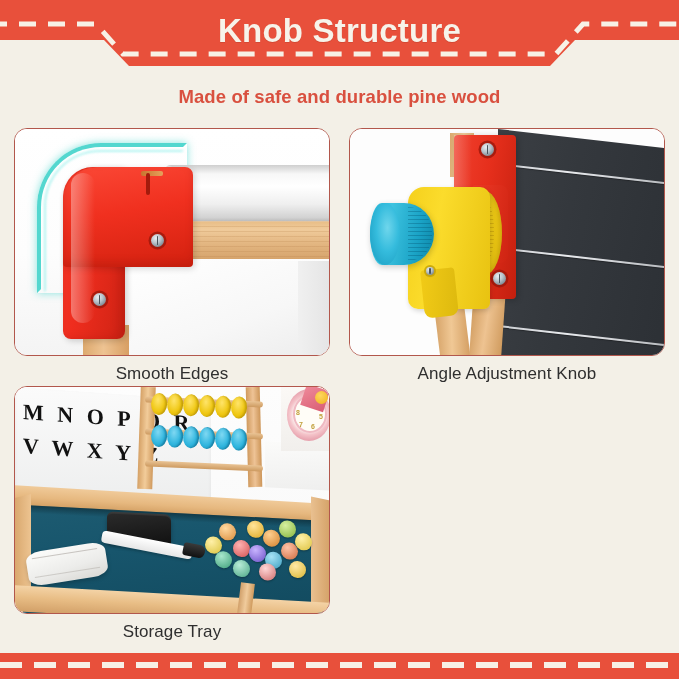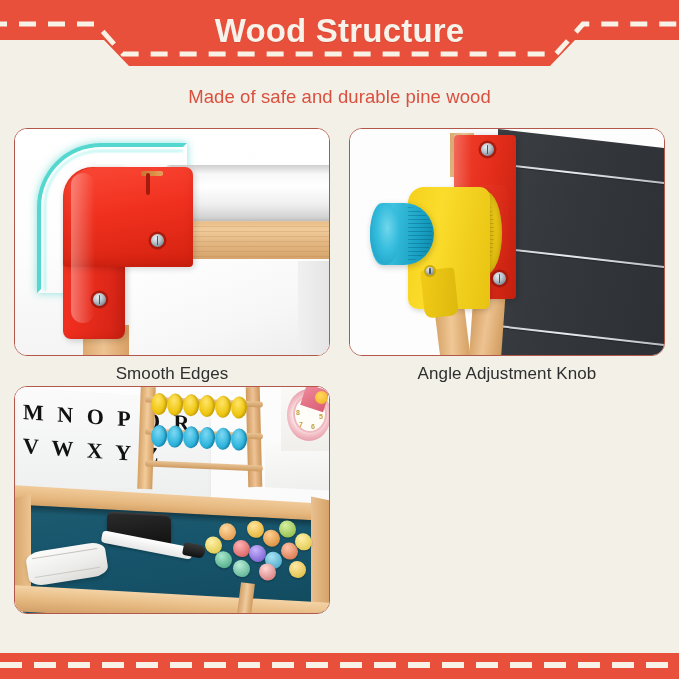--- a/index.html
+++ b/index.html
@@ -19,21 +19,21 @@
     position:absolute; left:0; top:12px; width:679px;
     text-align:center;
     font-size:33px; font-weight:bold; letter-spacing:.2px;
     color:#f7f3ea;
     text-shadow:0 1px 0 rgba(150,50,30,.25);
   }
 
   .subtitle{
     position:absolute; left:0; top:86px; width:679px;
     text-align:center;
-    font-size:18.5px; font-weight:normal; letter-spacing:.1px;
+    font-size:18.5px; font-weight:bold; letter-spacing:.1px;
     color:#d9503f;
   }
 
   
   .grid{
     position:absolute; left:14px; top:128px;
     width:651px; height:510px;
   }
   .cell{ position:absolute; width:316px; }
   .cell.c1{ left:0;   top:0; }
@@ -494,21 +494,21 @@
 <body>
 
 <div class="banner-wrap">
   <svg class="banner-svg" width="679" height="80" viewBox="0 0 679 80">
     <path d="M0 0 H679 V40 H575 L550 66 H129 L104 40 H0 Z" fill="#e8503b"></path>
     <path d="M0 72 H679" stroke="none" fill="none"></path>
 
     <path d="M-10 24 H96 L123 54 H556 L583 24 H689" fill="none" stroke="#f7f1e6" stroke-width="5" stroke-dasharray="17 12" stroke-linecap="butt"></path>
   </svg>
 </div>
-<div class="banner-title">Wood Structure</div>
+<div class="banner-title">Knob Structure</div>
 <div class="subtitle">Made of safe and durable pine wood</div>
 
 <div class="grid">
 
   <div class="cell c1">
     <div class="photo">
       <div class="ly p1-bg"></div>
       <div class="ly p1-arc2"></div>
       <div class="ly p1-arc"></div>
       <div class="ly p1-board"></div>
@@ -613,20 +613,21 @@
         <span class="mag" style="left:56px; top:48px; background:radial-gradient(circle at 38% 30%,#ffd7d7,#cc6a6a);"></span>
         <span class="mag" style="left:86px; top:44px; background:radial-gradient(circle at 38% 30%,#ffe9a6,#d8b530);"></span>
       </div>
       <div class="ly p3-marker"></div>
       <div class="ly p3-marker-cap"></div>
       <div class="ly p3-chalkroll"></div>
       <div class="ly p3-chalkroll2"></div>
       <div class="ly p3-frame-front"></div>
       <div class="ly p3-backleg"></div>
     </div>
+    <div class="caption">Storage Tray</div>
   </div>
 
 
 </div>
 
 <div class="footer">
   <div class="footer-dash"></div>
 </div>
 
 </body></html>

